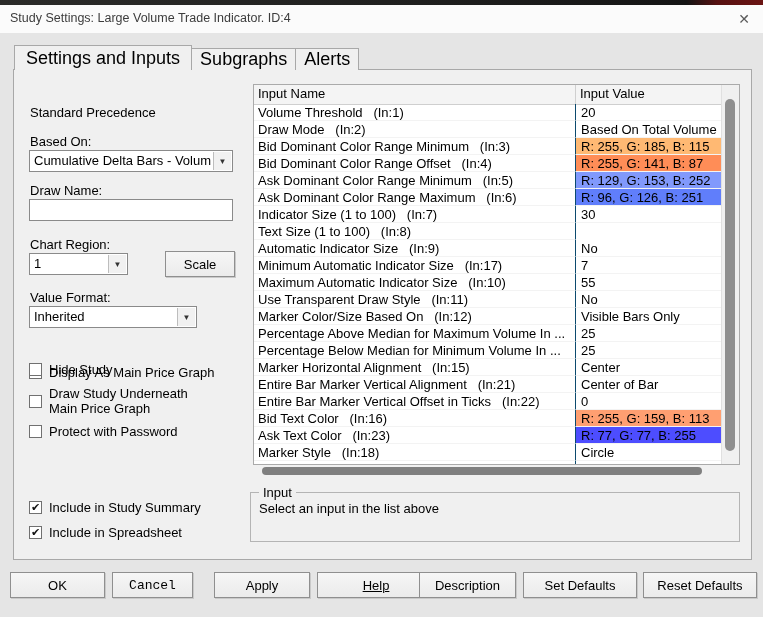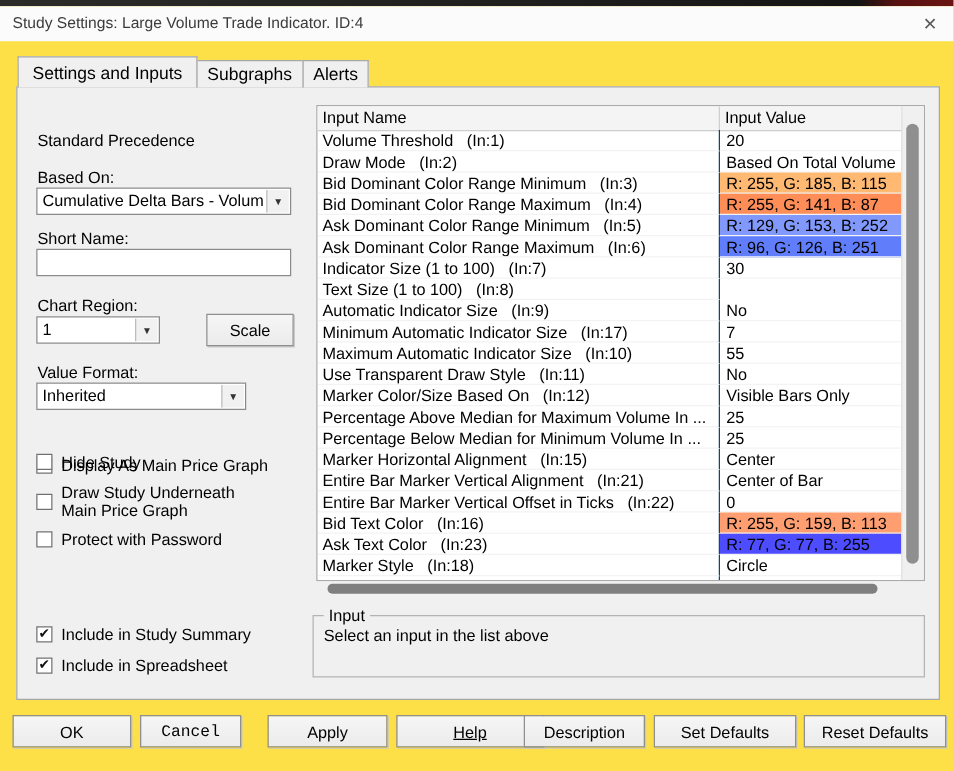--- a/index.html
+++ b/index.html
@@ -1,32 +1,32 @@
 <!DOCTYPE html>
 <html><head>
 <meta charset="utf-8">
 <style>
   html,body{margin:0;padding:0;background:#cfcfcf;}
   .dialog{
-    position:relative;width:763px;height:617px;background:#fde047;
+    position:relative;width:763px;height:617px;background:#e5e5e5;
     font-family:"Liberation Sans", sans-serif;font-size:13px;color:#000;
     overflow:hidden;
   }
   .top-strip{position:absolute;left:0;top:0;width:763px;height:5px;
     background:linear-gradient(90deg,#2b2b29 0%,#1f1f1e 55%,#161616 86%,#141414 90%,#571111 94%,#6b1413 100%);}
   .titlebar{position:absolute;left:0;top:5px;width:763px;height:28px;background:#fbfbfb;}
   .title-text{position:absolute;left:10px;top:6px;font-size:12.5px;color:#3c3c3c;}
   .close-btn{position:absolute;right:8px;top:3px;width:22px;height:22px;text-align:center;
     line-height:22px;font-size:14px;color:#5a5a5a;cursor:default;}
   
   .tabpage{position:absolute;left:13px;top:69px;width:739px;height:491px;
     border:1px solid #a8a8a8;background:#f0f0f0;box-sizing:border-box;}
   .tabs{position:absolute;left:14px;top:46px;height:24px;display:flex;align-items:flex-end;z-index:3;}
   .tab{height:21px;line-height:21px;padding:0 8px;border:1px solid #a8a8a8;border-bottom:none;
-    background:#f0f0f0;margin-right:-1px;font-size:14px;}
+    background:#f0f0f0;margin-right:-1px;font-size:18px;}
   .tab.active{height:24px;line-height:24px;padding:0 11px;position:relative;z-index:4;background:#f0f0f0;}
   
   .lbl{position:absolute;white-space:nowrap;}
   .combo{position:absolute;height:22px;background:#fff;border:1px solid #8a8a8a;box-sizing:border-box;}
   .combo .combo-text{position:absolute;left:4px;top:2px;right:20px;white-space:nowrap;overflow:hidden;}
   .combo .combo-btn{position:absolute;right:1px;top:1px;bottom:1px;width:17px;background:#f1f1f1;
     border-left:1px solid #bdbdbd;text-align:center;font-size:8px;line-height:19px;color:#333;}
   .textbox{position:absolute;height:22px;background:#fff;border:1px solid #8a8a8a;box-sizing:border-box;}
   .push-btn{position:absolute;height:26px;background:linear-gradient(#f6f6f6,#ebebeb);
     border:1px solid #8f8f8f;box-shadow:1px 1px 0 #c9c9c9;box-sizing:border-box;
@@ -80,21 +80,21 @@
   <div class="tabpage"></div>
 
   <span class="lbl" style="left:30px;top:105px;">Standard Precedence</span>
 
   <span class="lbl" style="left:30px;top:134px;">Based On:</span>
   <div class="combo" style="left:29px;top:150px;width:204px;">
     <span class="combo-text">Cumulative Delta Bars - Volum</span>
     <span class="combo-btn">▼</span>
   </div>
 
-  <span class="lbl" style="left:30px;top:183px;">Short Name:</span>
+  <span class="lbl" style="left:30px;top:183px;">Draw Name:</span>
   <div class="textbox" style="left:29px;top:199px;width:204px;">
     <span class="combo-text"></span>
   </div>
 
   <span class="lbl" style="left:30px;top:237px;">Chart Region:</span>
   <div class="combo" style="left:29px;top:253px;width:99px;">
     <span class="combo-text">1</span>
     <span class="combo-btn">▼</span>
   </div>
   <button class="push-btn" style="left:165px;top:251px;width:70px;">Scale</button>
@@ -146,21 +146,21 @@
         </div>
         <div class="list-row">
           <div class="cell cell-name">Draw Mode   (In:2)</div>
           <div class="cell cell-value">Based On Total Volume</div>
         </div>
         <div class="list-row">
           <div class="cell cell-name">Bid Dominant Color Range Minimum   (In:3)</div>
           <div class="cell cell-value" style="background: rgb(255, 185, 115);">R: 255, G: 185, B: 115</div>
         </div>
         <div class="list-row">
-          <div class="cell cell-name">Bid Dominant Color Range Maximum   (In:4)</div>
+          <div class="cell cell-name">Bid Dominant Color Range Offset   (In:4)</div>
           <div class="cell cell-value" style="background: rgb(255, 141, 87);">R: 255, G: 141, B: 87</div>
         </div>
         <div class="list-row">
           <div class="cell cell-name">Ask Dominant Color Range Minimum   (In:5)</div>
           <div class="cell cell-value" style="background: rgb(129, 153, 252);">R: 129, G: 153, B: 252</div>
         </div>
         <div class="list-row">
           <div class="cell cell-name">Ask Dominant Color Range Maximum   (In:6)</div>
           <div class="cell cell-value" style="background: rgb(96, 126, 251);">R: 96, G: 126, B: 251</div>
         </div>

